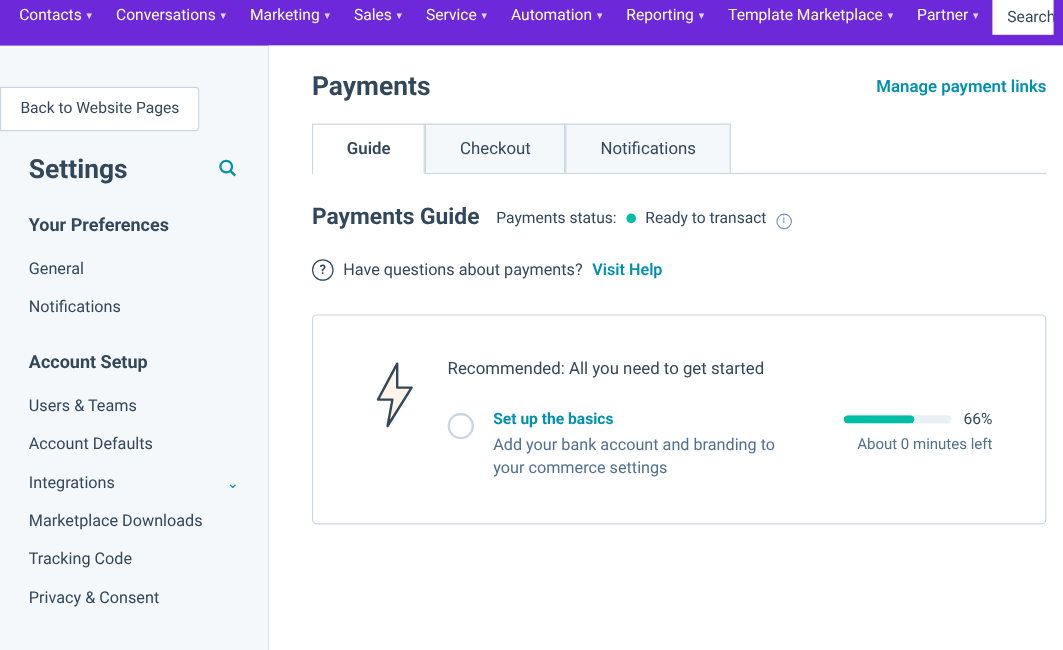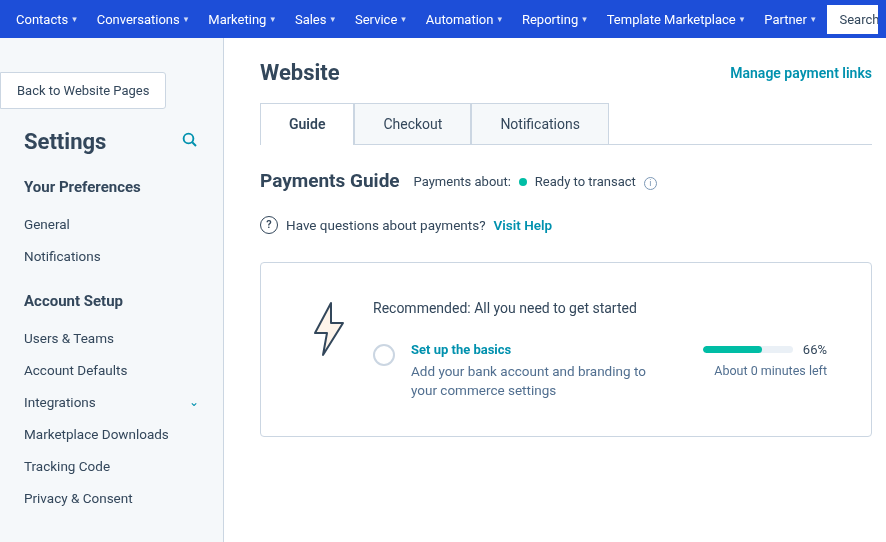--- a/index.html
+++ b/index.html
@@ -1,17 +1,17 @@
 <!DOCTYPE html>
 <html><head>
 <meta charset="utf-8">
 <style>
 *{margin:0;padding:0;box-sizing:border-box;font-family:-apple-system,BlinkMacSystemFont,"Segoe UI",Roboto,sans-serif}
 body{background:#f5f8fa;width:886px;height:542px;overflow:hidden}
-.top-nav{background:#1d4ed8;height:38px;display:flex;align-items:center;padding:0 8px;gap:4px}
+.top-nav{background:#6d28d9;height:38px;display:flex;align-items:flex-start;padding:0 8px;gap:4px}
 .nav-item{color:#fff;font-size:13px;padding:6px 8px;display:flex;align-items:center;gap:4px;cursor:pointer;white-space:nowrap}
 .nav-item .chev{font-size:9px;opacity:.8}
 .search-box{margin-left:auto;background:#fff;padding:7px 12px;font-size:13px;color:#33475b;width:60px;overflow:hidden}
 .layout{display:flex;height:504px}
 .sidebar{width:224px;background:#f5f8fa;border-right:1px solid #cbd6e2;padding:34px 0;overflow-y:auto}
 .back-btn{margin:0 20px 20px 0;border:1px solid #cbd6e2;background:#fff;padding:10px 16px;font-size:13px;color:#33475b;border-radius:0 3px 3px 0;cursor:pointer}
 .settings-row{display:flex;align-items:center;justify-content:space-between;padding:0 24px;margin-bottom:24px}
 .settings-title{font-size:22px;font-weight:700;color:#33475b}
 .search-icon svg{width:18px;height:18px}
 .section-head{font-size:15px;font-weight:700;color:#33475b;padding:0 24px;margin-bottom:12px}
@@ -131,32 +131,32 @@
         </div>
         <div class="side-link">
           <span>Privacy &amp; Consent</span>
         </div>
         <div class="side-gap"></div>
       </div>
 </div>
 
 <div class="main">
   <div class="page-head">
-    <div class="page-title">Website</div>
+    <div class="page-title">Payments</div>
     <a class="manage-link">Manage payment links</a>
   </div>
   <div class="tabs" id="tabs-root">
         <div class="tab active">Guide</div>
         <div class="tab">Checkout</div>
         <div class="tab">Notifications</div>
       </div>
   <div class="sub-head">
     <div class="sub-title">Payments Guide</div>
     <div>
-      <span class="status-label">Payments about:</span>
+      <span class="status-label">Payments status:</span>
       <span class="dot"></span>
       <span class="status-label">Ready to transact</span>
       <span class="info-icon">i</span>
     </div>
   </div>
   <div class="help-row">
     <span class="q-icon">?</span>
     <span>Have questions about payments?</span>
     <a class="help-link">Visit Help</a>
   </div>

